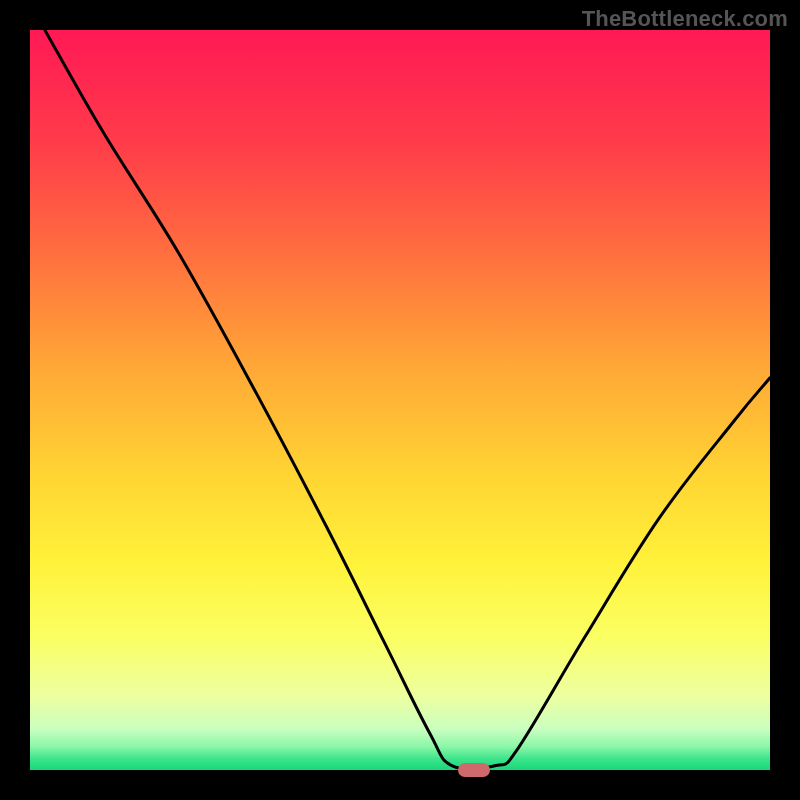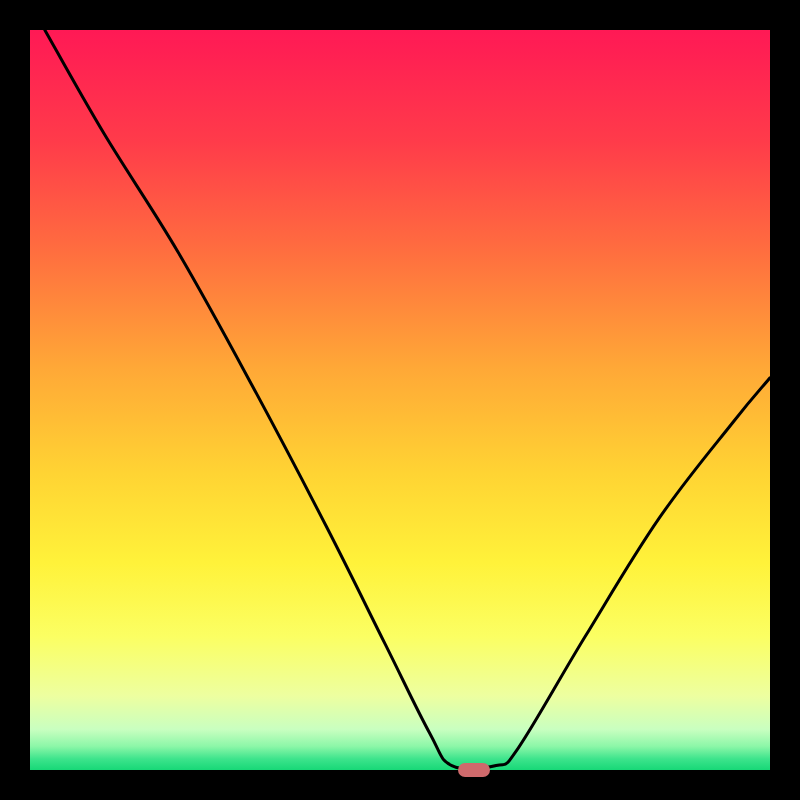--- a/index.html
+++ b/index.html
@@ -50,20 +50,21 @@
     height: 14px;
     background: #cf6a6c;
     border-radius: 7px;
     transform: translate(-50%, -50%);
   }
 </style>
 </head>
 <body>
 
 <div class="frame">
+  <div class="watermark">TheBottleneck.com</div>
 
   <div class="plot-area">
     <svg class="gradient" viewBox="0 0 740 740" preserveAspectRatio="none">
       <defs>
         <linearGradient id="bg-grad" x1="0" y1="0" x2="0" y2="1">
             <stop offset="0.00%" stop-color="#ff1955"></stop>
             <stop offset="15.00%" stop-color="#ff3b4a"></stop>
             <stop offset="30.00%" stop-color="#ff6e3f"></stop>
             <stop offset="45.00%" stop-color="#ffa637"></stop>
             <stop offset="60.00%" stop-color="#ffd433"></stop>

